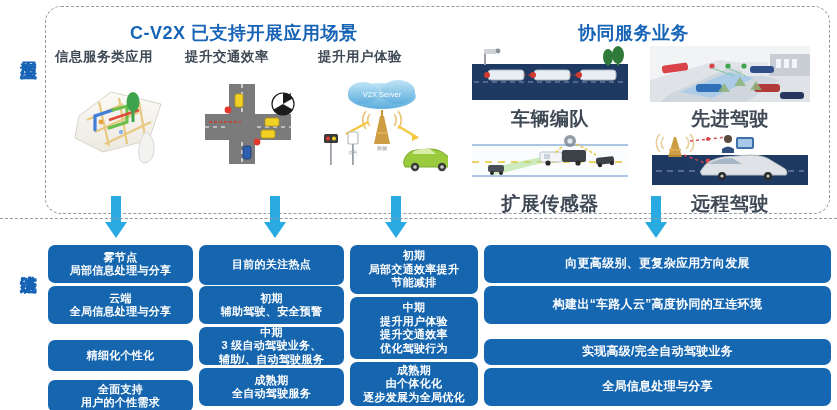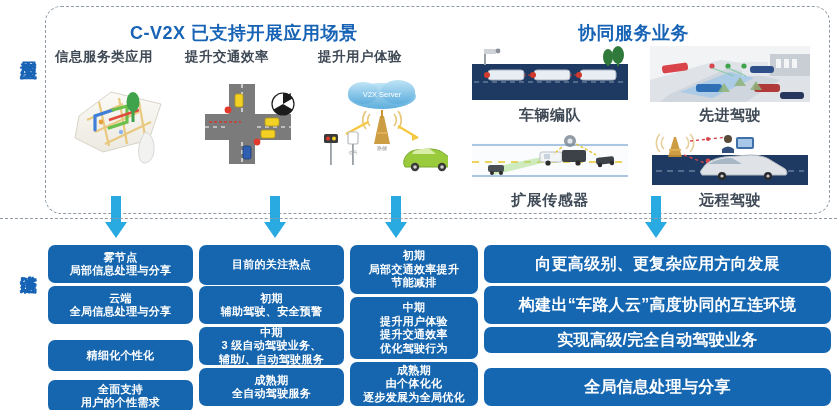--- a/index.html
+++ b/index.html
@@ -81,21 +81,21 @@
   #photo-3 { left: 650px; top: 131px; }
   .photo-frame {
     width: 160px; height: 56px;
     position: relative;
     overflow: hidden;
     background: #ffffff;
   }
   .photo-cap {
     margin-top: 4px;
     text-align: center;
-    font-size: 15px;
+    font-size: 19px;
     font-weight: bold;
     color: #3f4a56;
     letter-spacing: .5px;
     white-space: nowrap;
   }
 
   
   .down-arrow { position: absolute; width: 22px; height: 42px; }
   #arrow-0 { left: 105px; top: 196px; }
   #arrow-1 { left: 264px; top: 196px; }
@@ -119,21 +119,21 @@
     font-weight: bold;
     line-height: 13.5px;
     letter-spacing: .3px;
     display: flex;
     align-items: center;
     justify-content: center;
     text-align: center;
     padding: 2px 4px;
     white-space: pre-line;
   }
-  .rm-box.wide { font-size: 16px; background: #1567b2; }
+  .rm-box.wide { font-size: 12px; background: #1567b2; }
 
   .rm-c0 { left: 48px;  width: 145px; }
   .rm-c1 { left: 199px; width: 145px; }
   .rm-c2 { left: 350px; width: 128px; }
   .rm-c3 { left: 484px; width: 347px; }
 </style>
 </head>
 <body>
 
 <div id="root">
@@ -457,16 +457,16 @@
   <div class="rm-box rm-c2" style="top:297px;height:62px">中期
 提升用户体验
 提升交通效率
 优化驾驶行为</div>
   <div class="rm-box rm-c2" style="top:362px;height:44px">成熟期
 由个体化化
 逐步发展为全局优化</div>
 
   <div class="rm-box rm-c3 wide" style="top:245px;height:38px">向更高级别、更复杂应用方向发展</div>
   <div class="rm-box rm-c3 wide" style="top:286px;height:38px">构建出“车路人云”高度协同的互连环境</div>
-  <div class="rm-box rm-c3 wide" style="top:327px;height:26px">实现高级/完全自动驾驶业务</div>
+  <div class="rm-box rm-c3 wide" style="top:339px;height:26px">实现高级/完全自动驾驶业务</div>
   <div class="rm-box rm-c3 wide" style="top:368px;height:38px">全局信息处理与分享</div>
 
 </div>
 
 </body></html>

